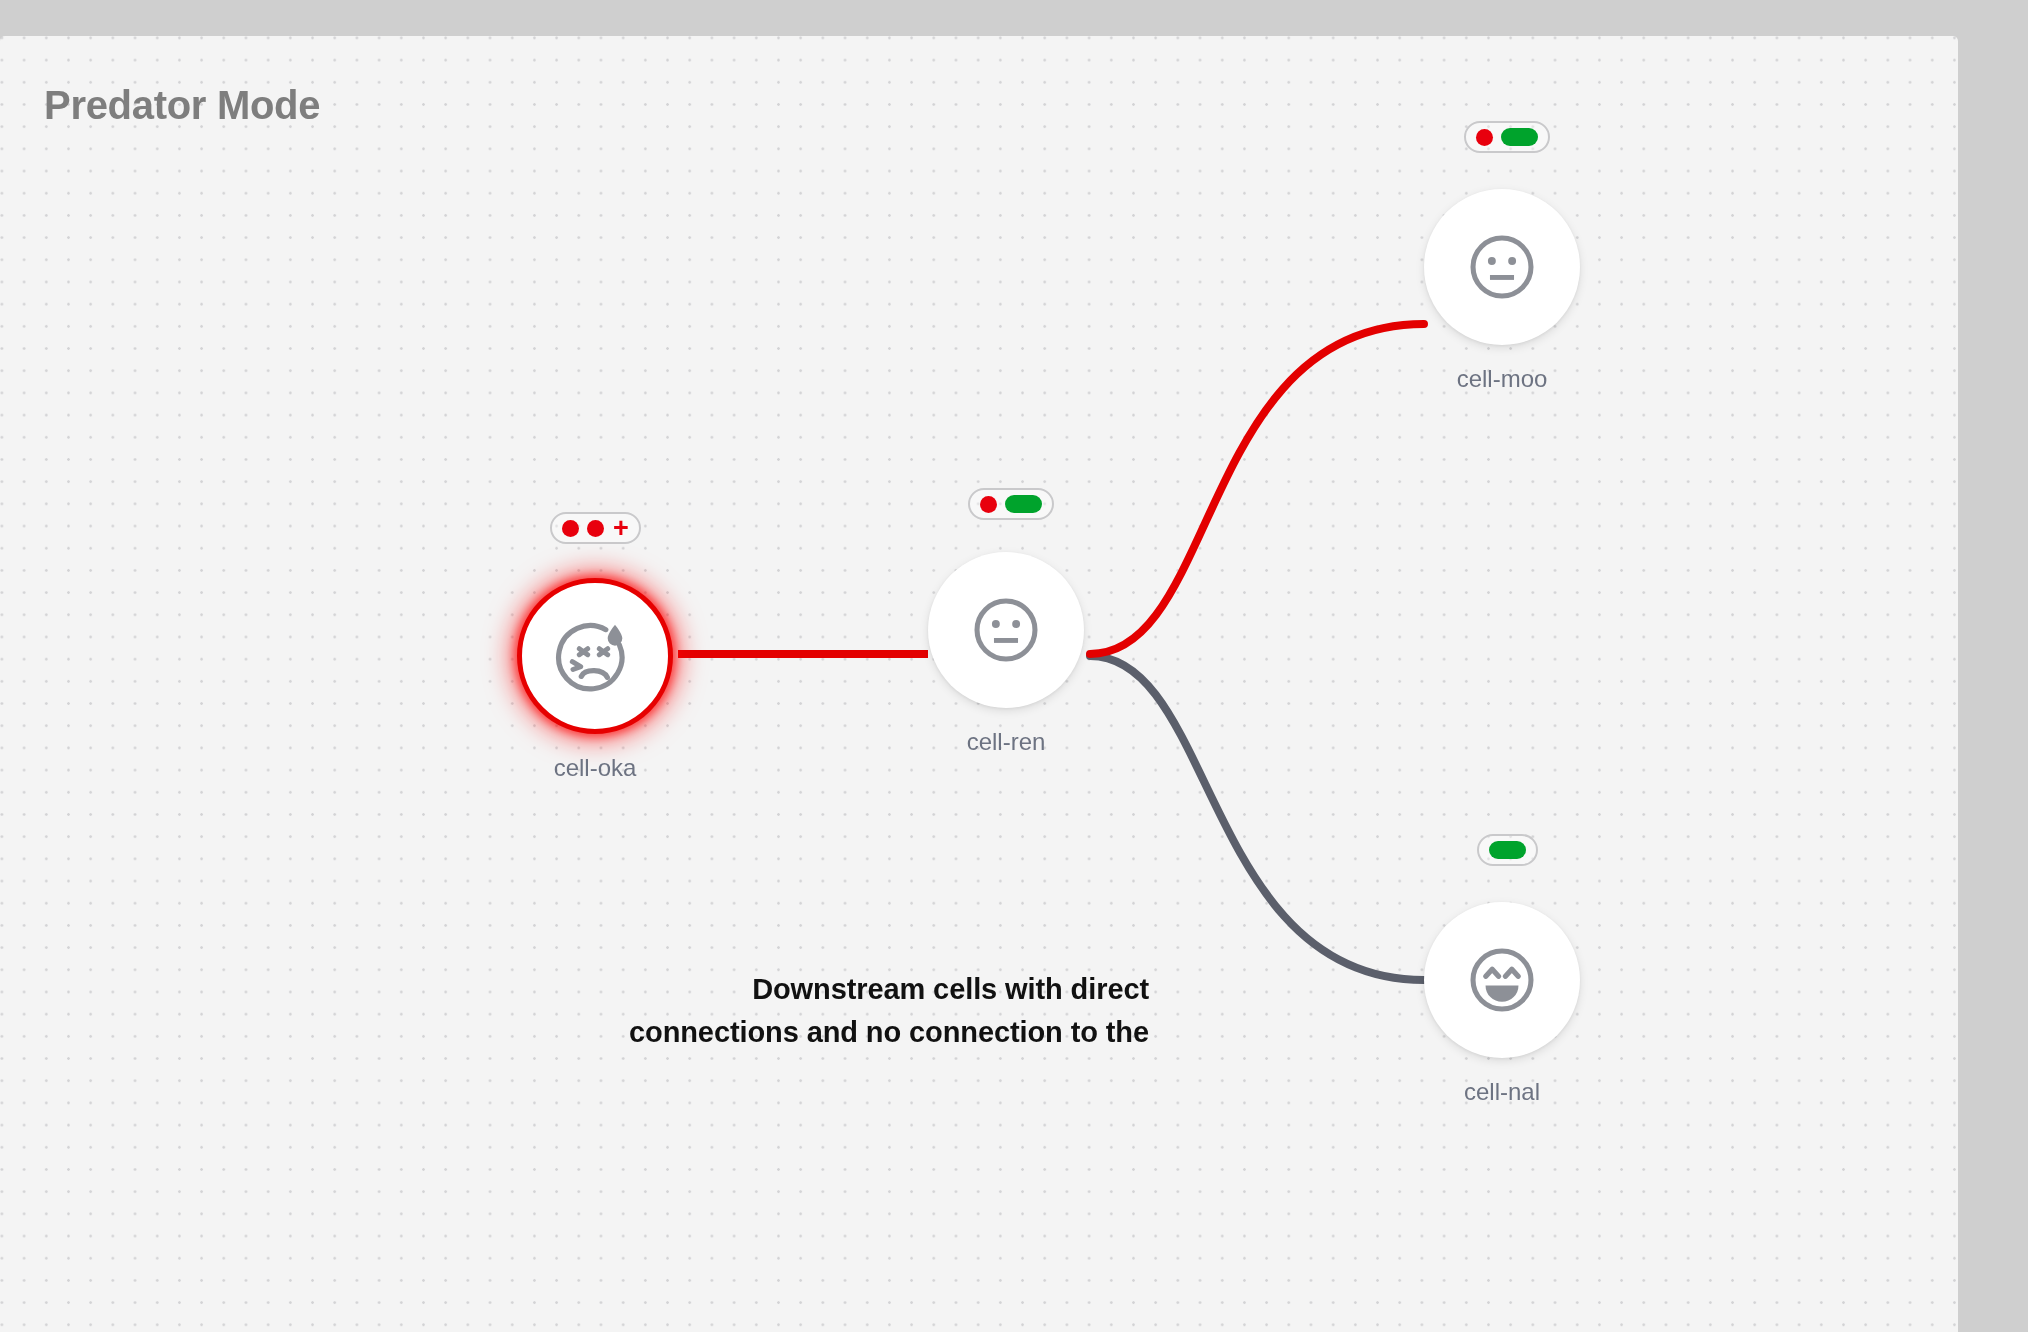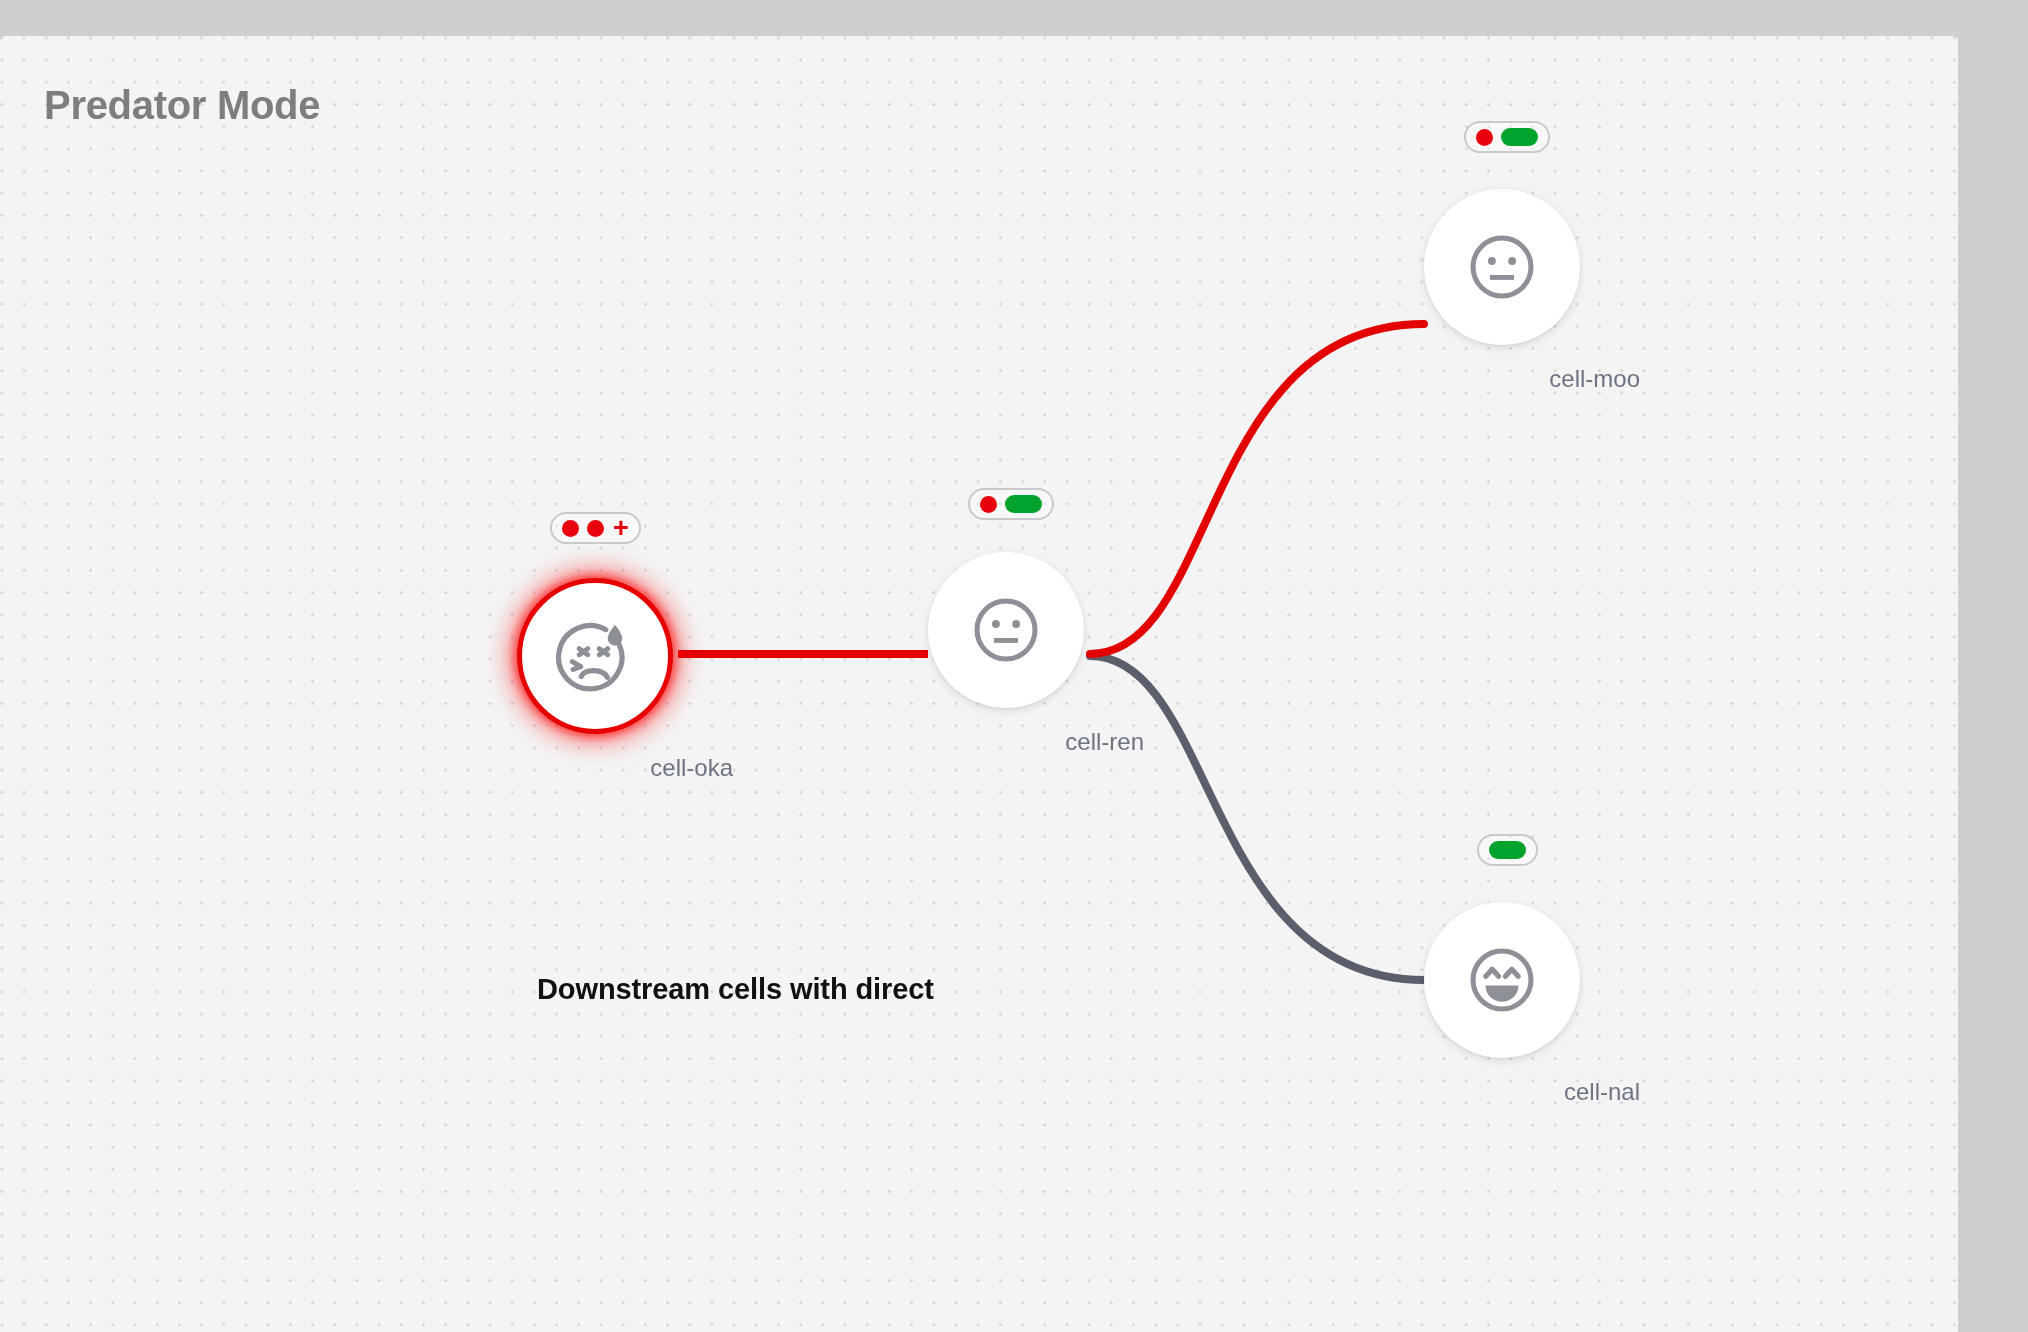--- a/index.html
+++ b/index.html
@@ -78,21 +78,21 @@
   }
   .node-circle.vulnerable {
     border: 5px solid #e60000;
     box-shadow: 0 0 26px 7px rgba(255,0,0,0.55), 0 0 9px 3px rgba(255,0,0,0.55);
   }
   .node-label {
     position: absolute;
     top: 176px;
     left: -60px;
     width: 276px;
-    text-align: right;
+    text-align: center;
     font-size: 24px;
     color: #6d7382;
     white-space: nowrap;
   }
 
   
   .badge {
     position: absolute;
     display: flex;
     align-items: center;
@@ -126,21 +126,21 @@
     flex: 0 0 auto;
     margin-left: 1px;
   }
 
   
   #annotation {
     position: absolute;
     left: 537px;
     top: 932px;
     width: 612px;
-    text-align: left;
+    text-align: right;
     font-size: 29px;
     font-weight: bold;
     line-height: 43px;
     color: #111111;
     letter-spacing: -0.1px;
   }
   #annotation .ln { display: block; }
 </style>
 </head>
 <body>
@@ -225,16 +225,17 @@
           <path d="M13.8 21.6 L17.8 17.2 L21.8 21.6" fill="none" stroke="#8d9097" stroke-width="3.3" stroke-linecap="round" stroke-linejoin="round"></path>
           <path d="M26.2 21.6 L30.2 17.2 L34.2 21.6" fill="none" stroke="#8d9097" stroke-width="3.3" stroke-linecap="round" stroke-linejoin="round"></path>
           <path d="M13.6 27.4 L34.4 27.4 A10.4 10.4 0 0 1 13.6 27.4 Z" fill="#8d9097"></path>
         </svg>
       </div>
       <div class="node-label">cell-nal</div>
     </div>
 
     <div id="annotation">
       <span class="ln">Downstream cells with direct</span>
+      <span class="ln">connections and no connection to the</span>
     </div>
 
   </div>
 </div>
 
 </body></html>

